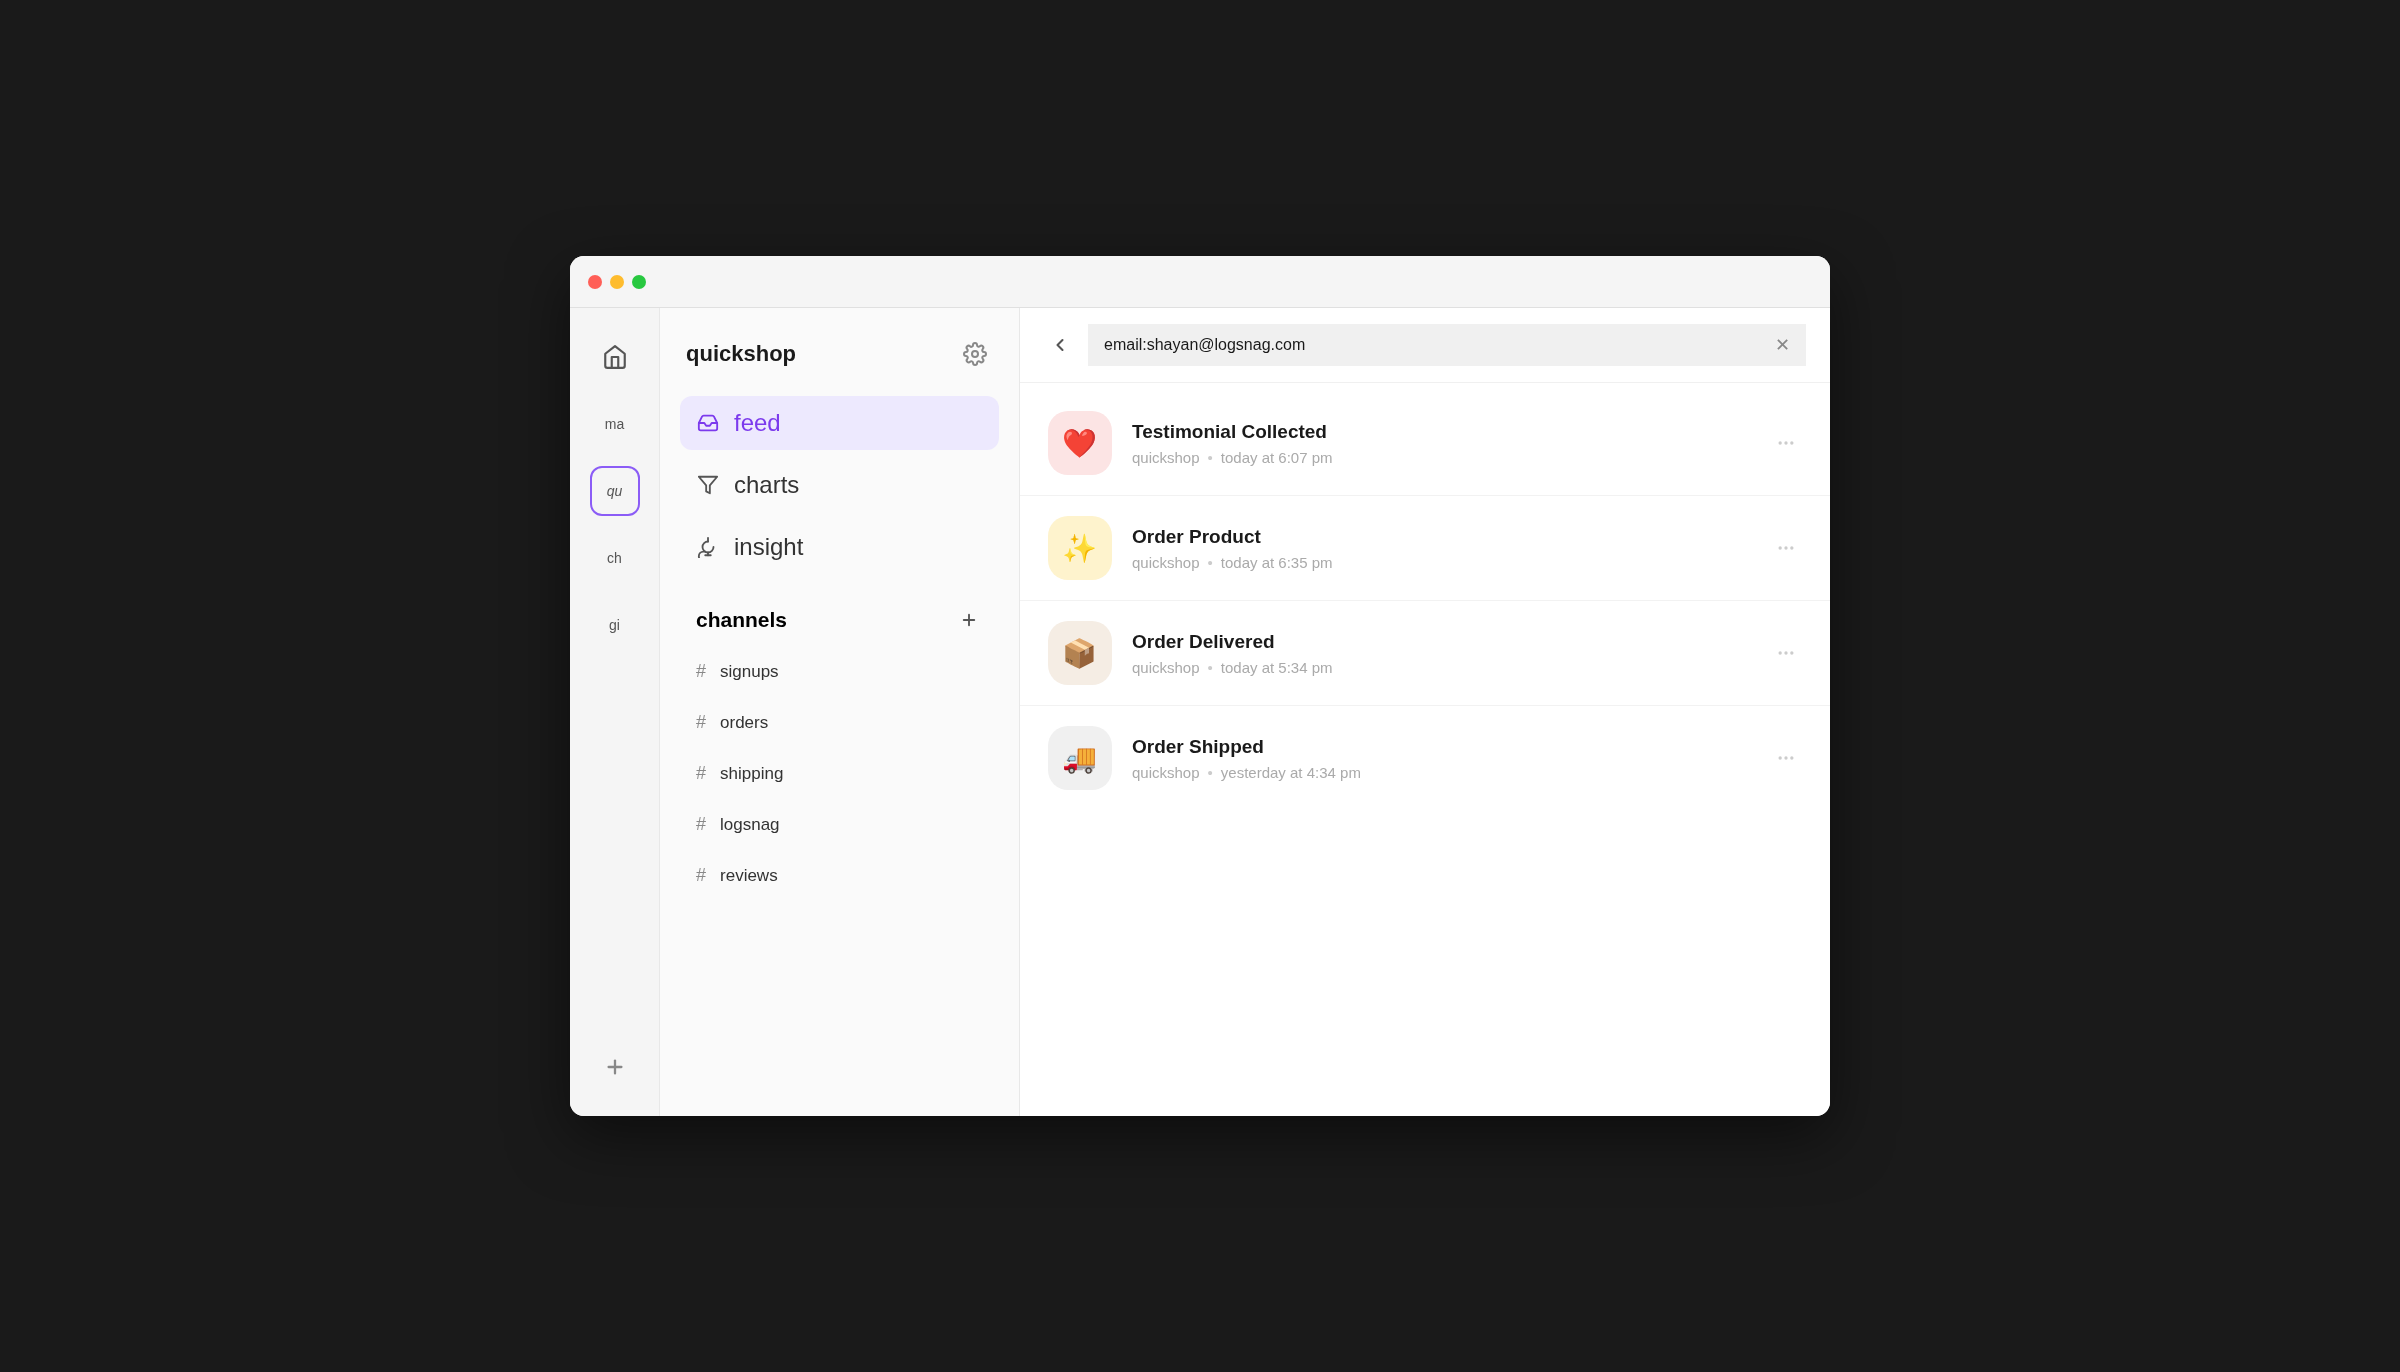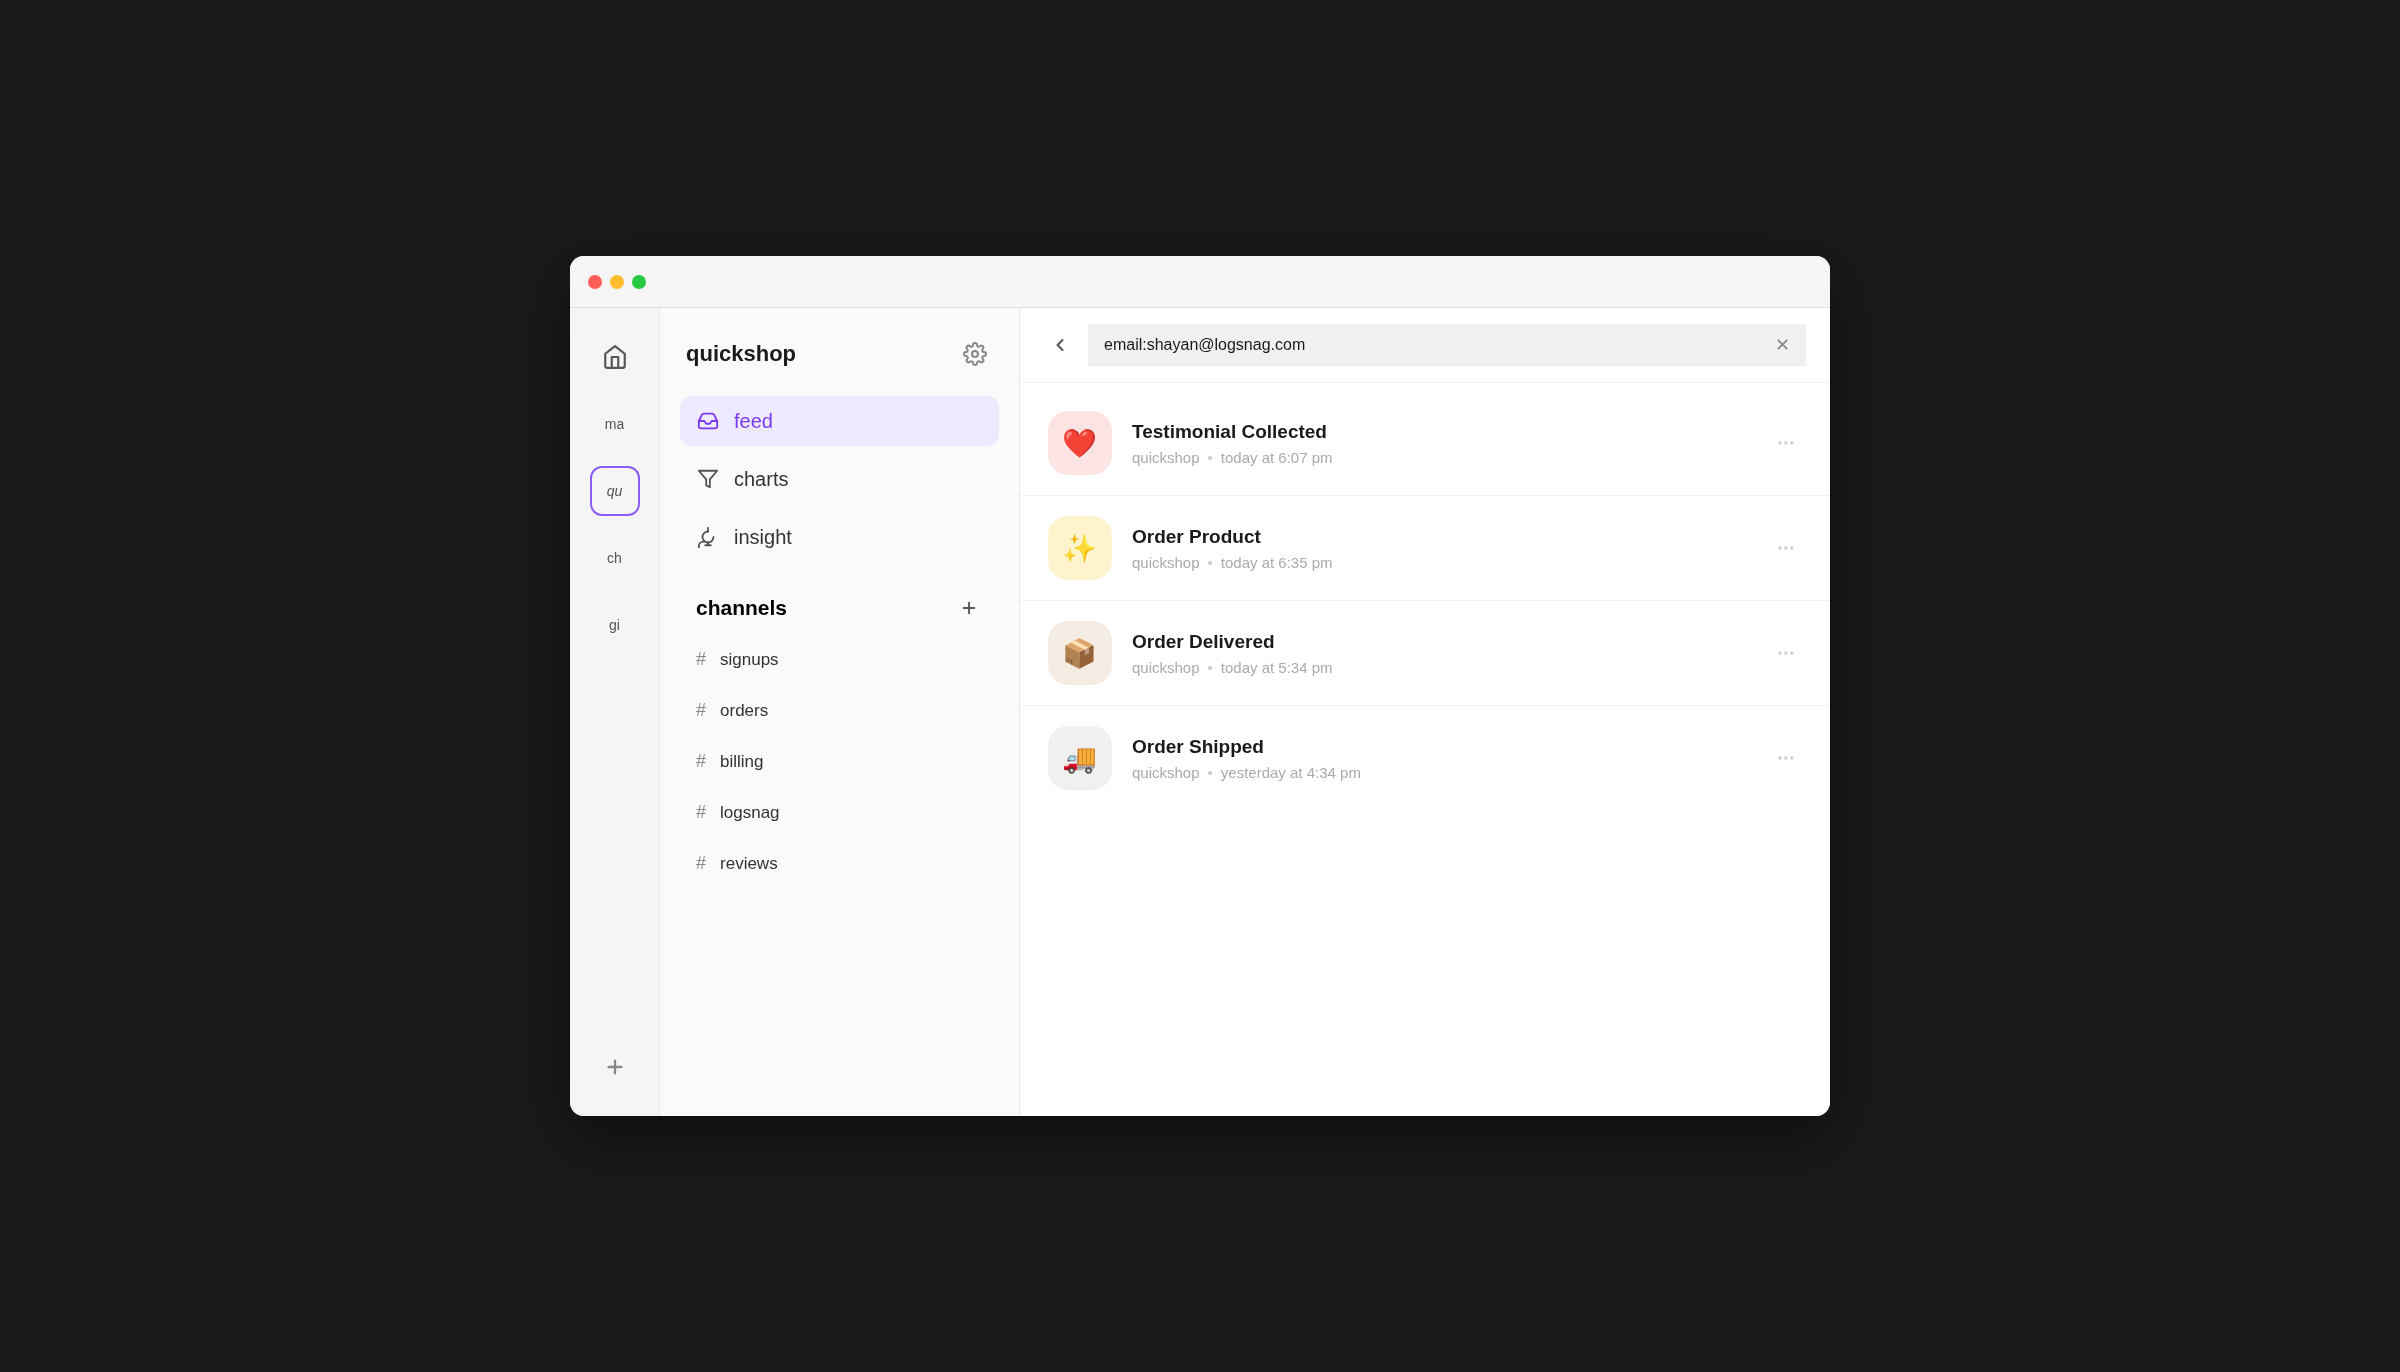--- a/index.html
+++ b/index.html
@@ -144,21 +144,21 @@
     }
 
     .nav-item {
       display: flex;
       align-items: center;
       gap: 14px;
       padding: 13px 16px;
       border-radius: 12px;
       cursor: pointer;
       color: #333;
-      font-size: 20px;
+      font-size: 24px;
       font-weight: 400;
     }
 
     .nav-item.active {
       background: #ede9fe;
       color: #7c3aed;
       font-weight: 500;
     }
 
     .nav-item .nav-icon {
@@ -438,21 +438,21 @@
         <span>signups</span>
       </div>
 
       <div class="channel-item">
         <span class="hash-icon">#</span>
         <span>orders</span>
       </div>
 
       <div class="channel-item">
         <span class="hash-icon">#</span>
-        <span>billing</span>
+        <span>shipping</span>
       </div>
 
       <div class="channel-item">
         <span class="hash-icon">#</span>
         <span>logsnag</span>
       </div>
 
       <div class="channel-item">
         <span class="hash-icon">#</span>
         <span>reviews</span>

